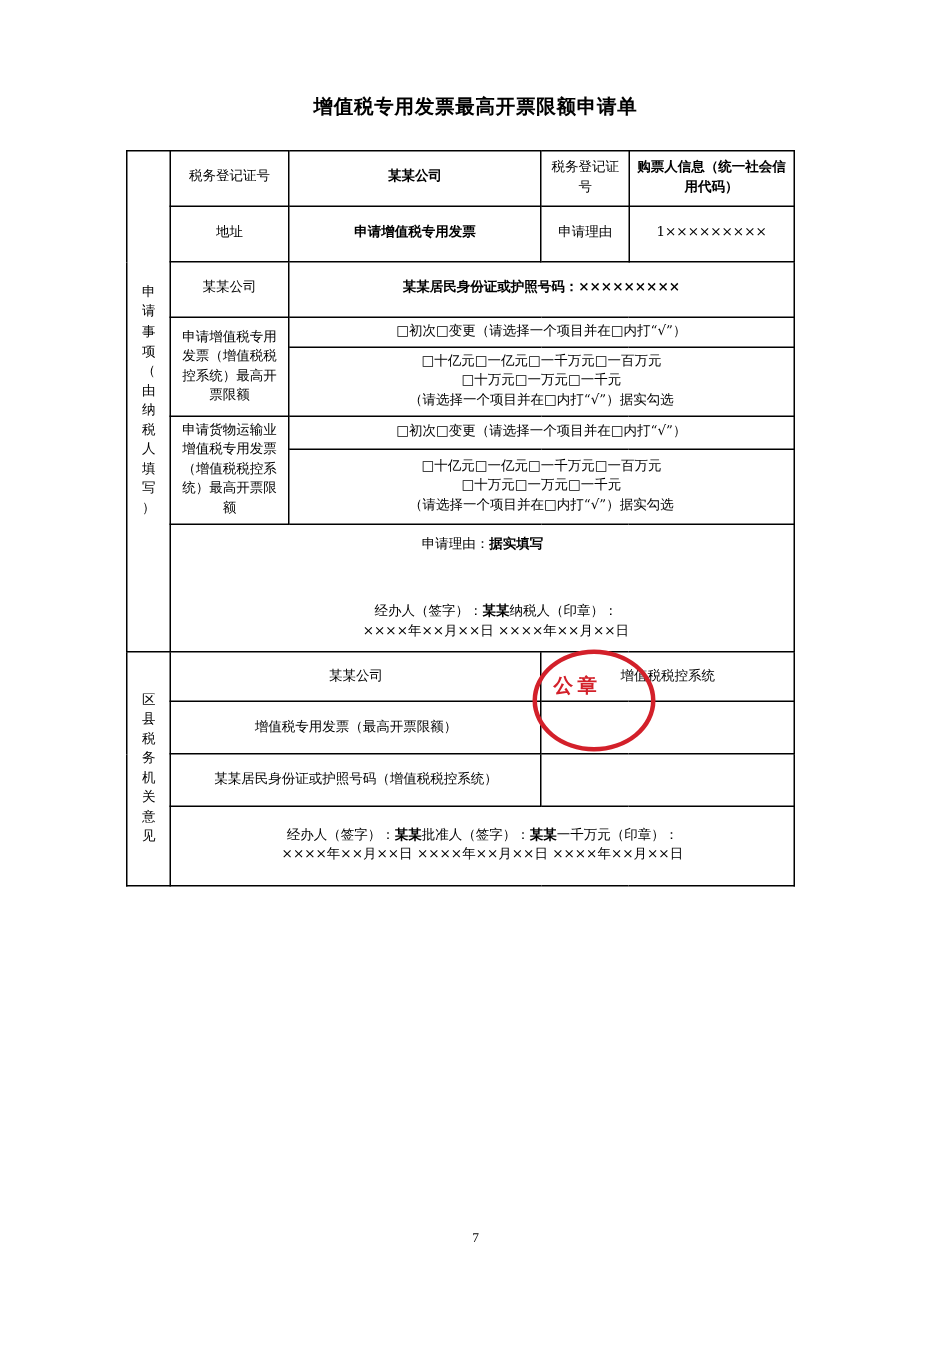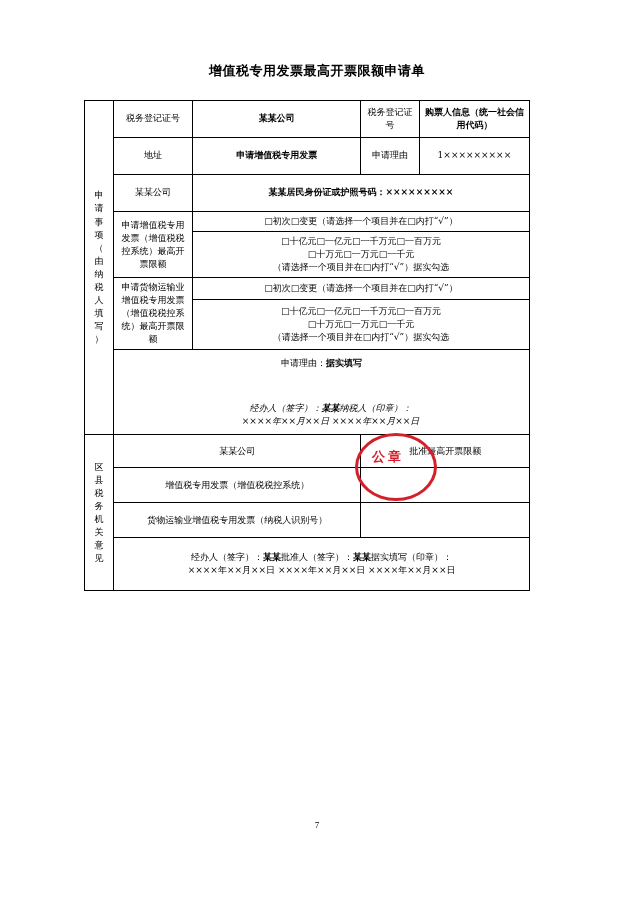--- a/index.html
+++ b/index.html
@@ -69,38 +69,37 @@
   .reason-cell {
     height: 78px;
     vertical-align: top;
     padding-top: 5px;
   }
   .reason-line1 {
     margin-bottom: 32px;
   }
   .sig-line {
     margin-left: 18px;
-    font-style: italic;
   }
   .stamp {
     position: absolute;
     left: 355px;
     top: 433px;
     width: 76px;
     height: 62px;
     border: 3px solid #d3202a;
     border-radius: 50%;
     pointer-events: none;
   }
   .stamp-text {
     position: absolute;
-    left: 372px;
+    left: 352px;
     top: 448px;
     width: 66px;
-    text-align: left;
+    text-align: center;
     color: #d3202a;
     font-family: "DejaVu Serif", serif;
     font-size: 13px;
     font-weight: bold;
     letter-spacing: 3px;
   }
   .page-num {
     position: absolute;
     left: 0;
     top: 820px;
@@ -206,34 +205,34 @@
           <span>区</span>
           <span>县</span>
           <span>税</span>
           <span>务</span>
           <span>机</span>
           <span>关</span>
           <span>意</span>
           <span>见</span>
         </td>
         <td class="c-center" colspan="2" style="height:26px">某某公司</td>
-        <td class="c-center" colspan="2">批准最高开票限额</td>
-      </tr>
-      <tr>
-        <td class="c-center" colspan="2" style="height:28px">增值税专用发票（增值税税控系统）</td>
+        <td class="c-center" colspan="2">增值税税控系统</td>
+      </tr>
+      <tr>
+        <td class="c-center" colspan="2" style="height:28px">增值税专用发票（最高开票限额）</td>
         <td class="c-center" colspan="2"></td>
       </tr>
       <tr>
-        <td class="c-center" colspan="2" style="height:28px">货物运输业增值税专用发票（纳税人识别号）</td>
+        <td class="c-center" colspan="2" style="height:28px">某某居民身份证或护照号码（增值税税控系统）</td>
         <td class="c-center" colspan="2"></td>
       </tr>
       <tr>
         <td class="c-center" colspan="4" style="height:46px">
           <div>
-            <span>经办人（签字）：</span><span class="bold">某某</span><span>批准人（签字）：</span><span class="bold">某某</span><span>据实填写（印章）：</span>
+            <span>经办人（签字）：</span><span class="bold">某某</span><span>批准人（签字）：</span><span class="bold">某某</span><span>一千万元（印章）：</span>
           </div>
           <div class="nowrap">××××年××月××日  ××××年××月××日  ××××年××月××日</div>
         </td>
       </tr>
     </tbody>
   </table>
 
   <div class="stamp"></div>
   <div class="stamp-text">公章</div>
 

